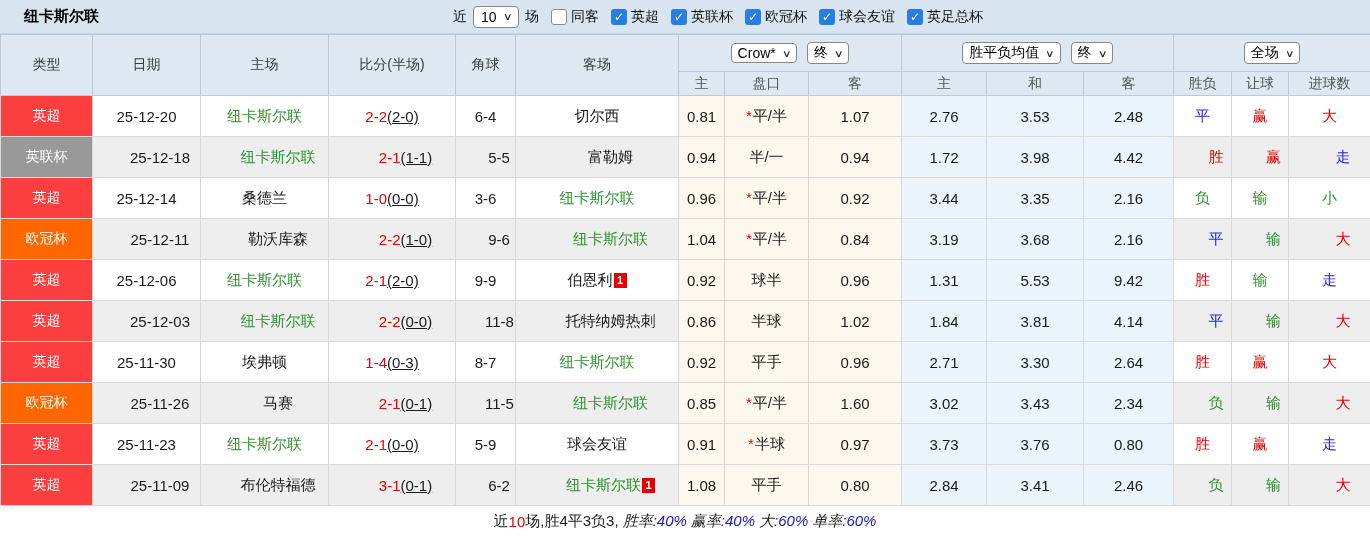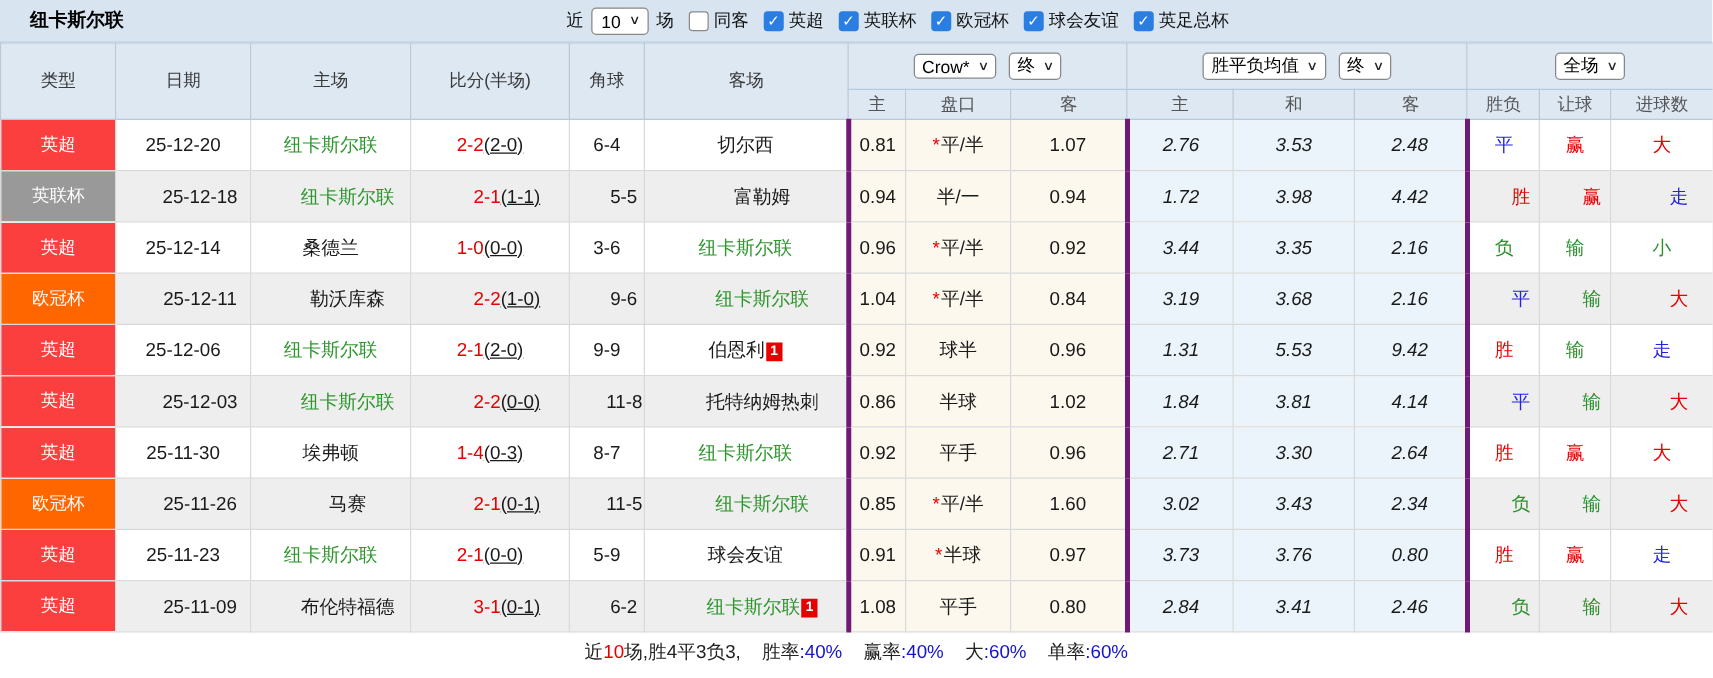--- a/index.html
+++ b/index.html
@@ -40,40 +40,40 @@
   .hrow2 th { height:24px; color:#555; }
   .hsel { display:inline-flex; align-items:center; gap:4px; }
   .hsel .selbox { padding:1px 6px; margin:0 3px; }
   tbody td {
     border:1px solid #d9d9d9; text-align:center; height:41px;
     font-size:15px; padding:0 2px; overflow:hidden; white-space:nowrap;
   }
   tr.odd  .c-left, tr.odd  .c-res { background:#fff; }
   tr.even .c-left, tr.even .c-res { background:#eeeeee;padding-left:29px; }
   .c-ah { background:#fcf8ee; }
-  .c-eu { background:#eaf4fa;font-style:italic; }
-  .sep-l { border-left:4px solid #701a75; }
+  .c-eu { background:#eaf4fa; }
+  .sep-l { border-left:1px solid #701a75; }
   .c-type { color:#fff; font-size:14px; }
   .self { color:#2e962e; }
   .ft { color:#e60000; }
   .ht { color:#1a1a1a;text-decoration:underline; }
   .star { color:#e60000; margin-right:1px; }
   .card {
     display:inline-block; background:#e60000; color:#fff; font-size:11px;
     font-weight:bold; width:13px; height:15px; line-height:15px;
     margin-left:1px; vertical-align:1px; text-align:center;
   }
   
   .footer {
     height:31px; display:flex; align-items:center; justify-content:center;
     font-size:15px; color:#222;
   }
   .f-red { color:#e60000; }
   .f-blue { color:#1515cd; }
-  .f-stat { margin-left:17px; }
+  .f-stat { margin-left:4px;font-style:italic; }
 </style>
 </head>
 <body>
 
 <div class="topbar">
   <span class="title">纽卡斯尔联</span>
   <div class="controls">
     <span class="lbl">近</span>
     <span class="selbox">
       <span>10</span>

